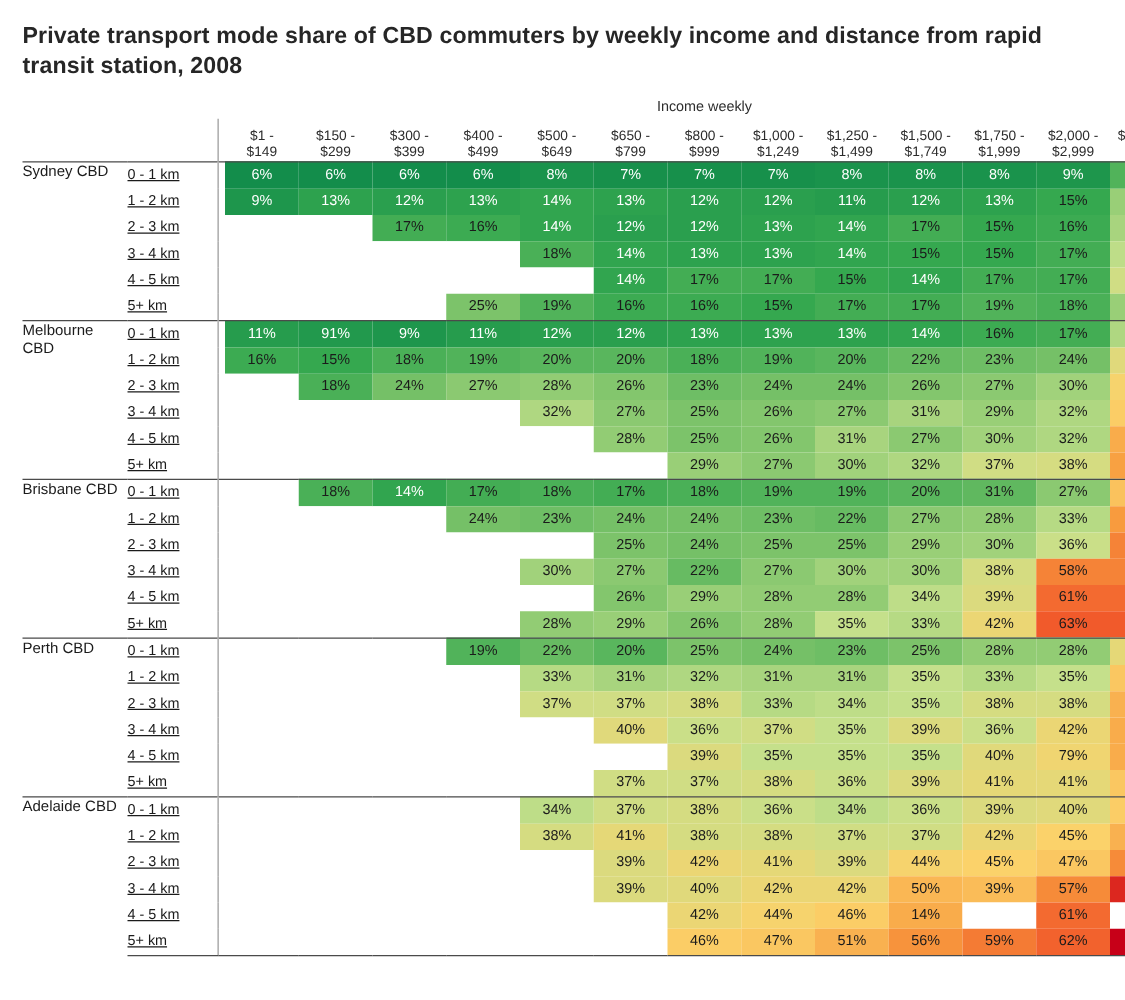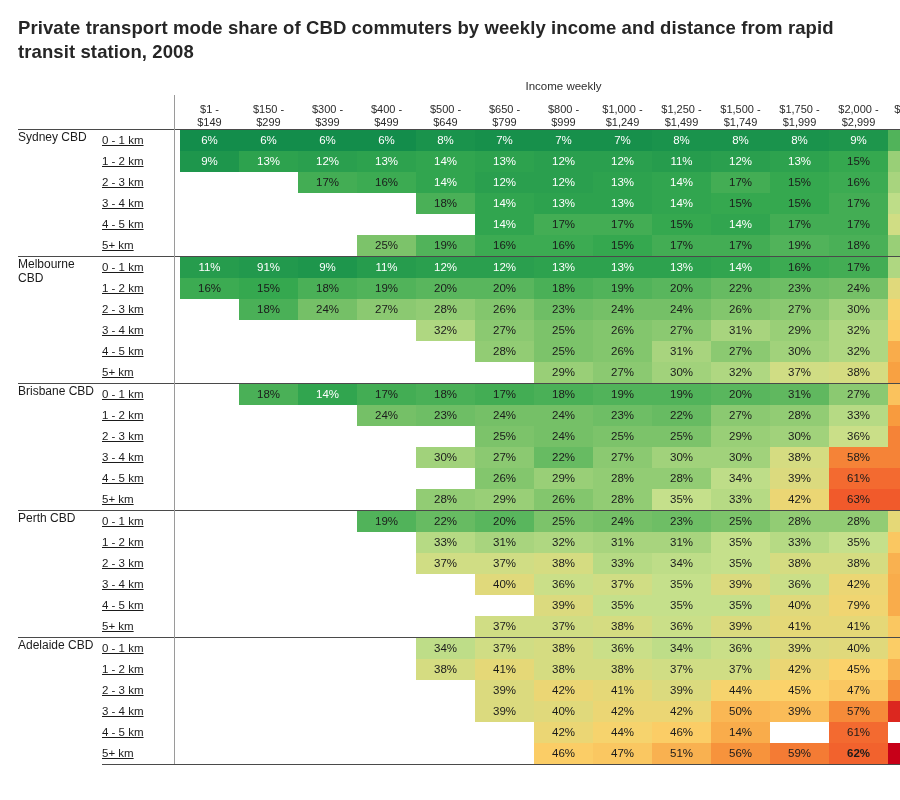--- a/index.html
+++ b/index.html
@@ -664,18 +664,18 @@
           <td class="cell empty"></td>
           <td class="cell empty"></td>
           <td class="cell empty"></td>
           <td class="cell empty"></td>
           <td class="cell empty"></td>
           <td class="cell" style="background: rgb(251, 205, 102); color: rgb(27, 27, 27);">46%</td>
           <td class="cell" style="background: rgb(250, 199, 97); color: rgb(27, 27, 27);">47%</td>
           <td class="cell" style="background: rgb(249, 177, 80); color: rgb(27, 27, 27);">51%</td>
           <td class="cell" style="background: rgb(247, 147, 60); color: rgb(27, 27, 27);">56%</td>
           <td class="cell" style="background: rgb(244, 123, 52); color: rgb(27, 27, 27);">59%</td>
-          <td class="cell" style="background: rgb(242, 98, 45); color: rgb(27, 27, 27); font-weight: bold;">62%</td>
+          <td class="cell" style="background: rgb(242, 98, 45); color: rgb(27, 27, 27);">62%</td>
           <td class="cell" style="background: rgb(199, 0, 24); color: rgb(255, 255, 255);">83%</td>
         </tr>
       </tbody>
   </table>
 </div>
 
 </body></html>

